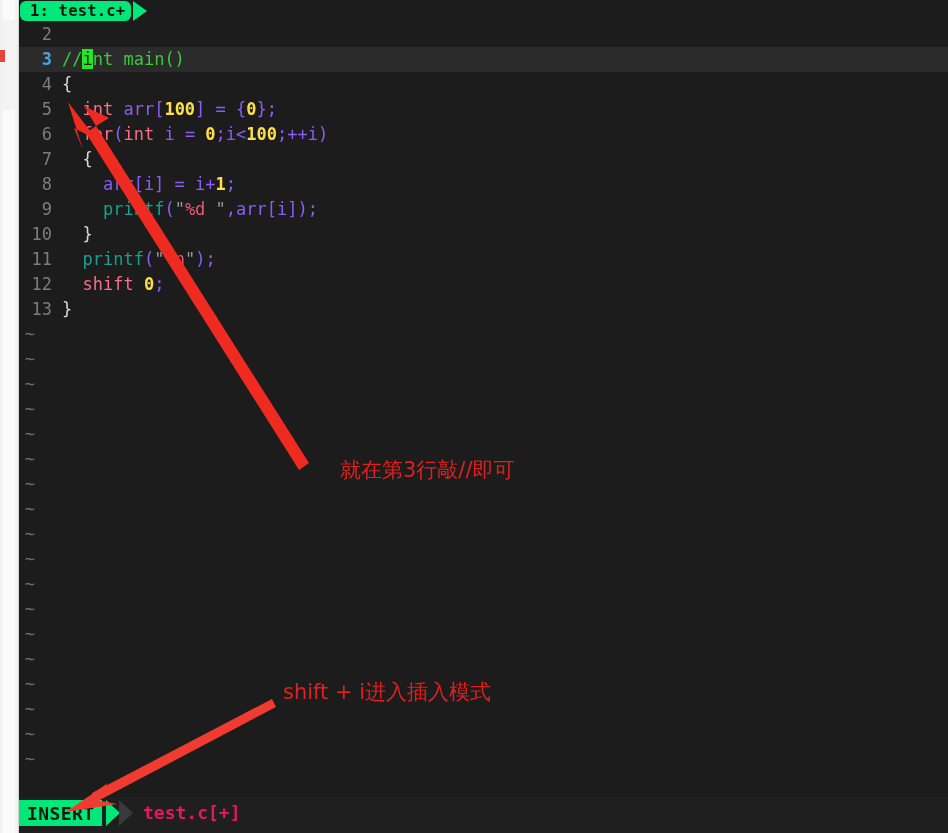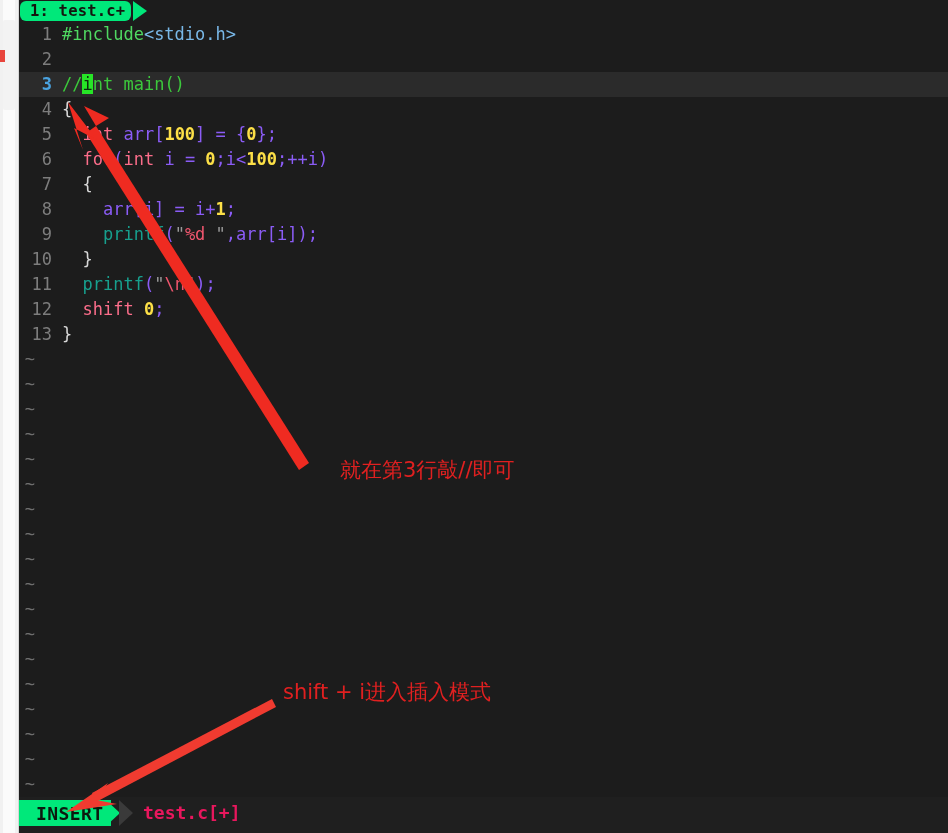--- a/index.html
+++ b/index.html
@@ -159,21 +159,21 @@
     width: 930px;
     height: 36px;
     background: #1f1f1f;
   }
   .mode {
     position: absolute;
     left: 0; top: 3px;
     height: 26px;
     display: flex;
     align-items: center;
-    padding: 0 8px 0 18px;
+    padding: 0 8px 0 9px;
     background: #00e87a;
     color: #0b1a0f;
     font-family: "DejaVu Sans Mono", monospace;
     font-size: 18px;
     font-weight: 700;
     letter-spacing: 0.4px;
   }
   .mode-arrow {
     position: absolute;
     left: 88px; top: 3px;
@@ -235,21 +235,20 @@
   <div class="pane">
 
     <div class="tabline">
       <div class="tab">
         <span>1: test.c+</span>
       </div>
       <div class="tab-arrow"></div>
     </div>
 
     <div class="buffer" id="buffer">
-        <div class="row"><span class="lnum">1</span><span class="code"><span class="s-pre">#include</span><span class="s-inc">&lt;stdio.h&gt;</span></span></div>
         <div class="row"><span class="lnum">2</span><span class="code"></span></div>
         <div class="row current"><span class="lnum cur">3</span><span class="code"><span class="s-cmt">//</span><span class="cursor">i</span><span class="s-cmt">nt main()</span></span></div>
         <div class="row"><span class="lnum">4</span><span class="code"><span class="s-punct">{</span></span></div>
         <div class="row"><span class="lnum">5</span><span class="code"><span class="s-punct">  </span><span class="s-kw">int</span><span class="s-id"> arr[</span><span class="s-num">100</span><span class="s-id">] = {</span><span class="s-num">0</span><span class="s-id">};</span></span></div>
         <div class="row"><span class="lnum">6</span><span class="code"><span class="s-punct">  </span><span class="s-kw">for</span><span class="s-id">(</span><span class="s-kw">int</span><span class="s-id"> i = </span><span class="s-num">0</span><span class="s-id">;i&lt;</span><span class="s-num">100</span><span class="s-id">;++i)</span></span></div>
         <div class="row"><span class="lnum">7</span><span class="code"><span class="s-punct">  {</span></span></div>
         <div class="row"><span class="lnum">8</span><span class="code"><span class="s-id">    arr[i] = i+</span><span class="s-num">1</span><span class="s-id">;</span></span></div>
         <div class="row"><span class="lnum">9</span><span class="code"><span class="s-punct">    </span><span class="s-fn">printf</span><span class="s-id">(</span><span class="s-str">"</span><span class="s-fmt">%d</span><span class="s-str"> "</span><span class="s-id">,arr[i]);</span></span></div>
         <div class="row"><span class="lnum">10</span><span class="code"><span class="s-punct">  }</span></span></div>
         <div class="row"><span class="lnum">11</span><span class="code"><span class="s-punct">  </span><span class="s-fn">printf</span><span class="s-id">(</span><span class="s-str">"</span><span class="s-fmt">\n</span><span class="s-str">"</span><span class="s-id">);</span></span></div>

